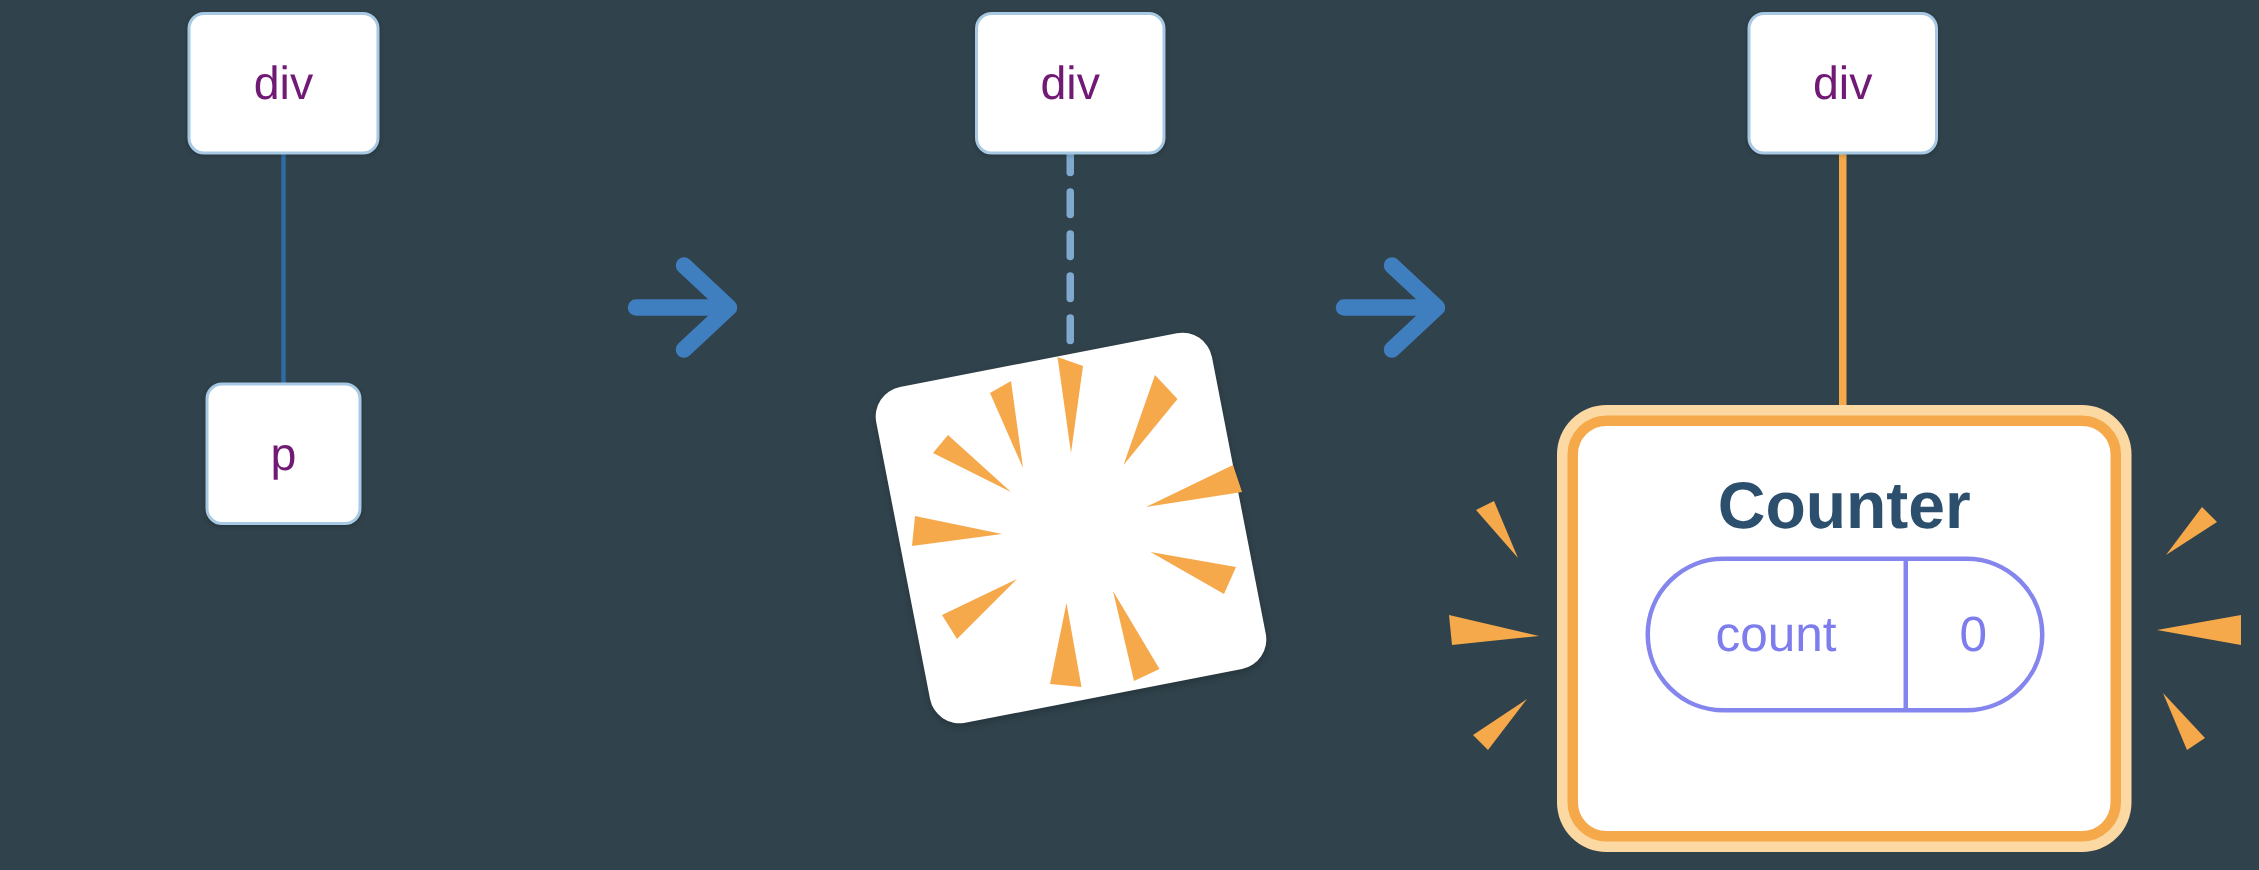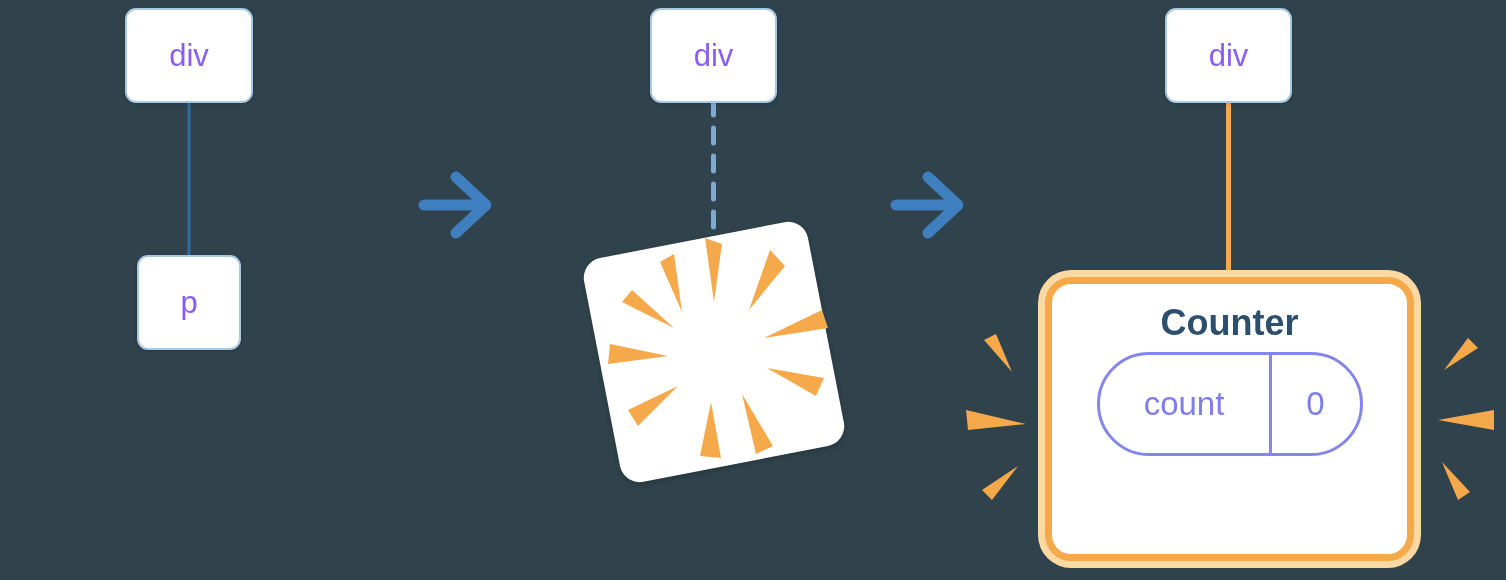--- a/index.html
+++ b/index.html
@@ -28,21 +28,21 @@
     position: absolute;
     z-index: 2;
     background: #ffffff;
     border: 2.5px solid #a7c9e3;
     border-radius: 11px;
     display: flex;
     align-items: center;
     justify-content: center;
     font-size: 31px;
     font-weight: 500;
-    color: #8b5cf6;
+    color: #701a75;
     box-sizing: border-box;
     box-shadow: 0 1px 3px rgba(0,0,0,0.18);
   }
   .node-before-div { left: 125px; top: 8px;  width: 128px; height: 95px; }
   .node-before-p   { left: 137px; top: 255px; width: 104px; height: 95px; }
   .node-during-div { left: 650px; top: 8px;  width: 127px; height: 95px; }
   .node-after-div  { left: 1165px; top: 8px; width: 127px; height: 95px; }
 
   
   .explosion-wrap {
@@ -75,22 +75,22 @@
     background: #ffffff;
     border: 7px solid #f5a94b;
     border-radius: 26px;
     box-shadow: 0 0 0 7px #fcd9a2;
     box-sizing: border-box;
     display: flex;
     flex-direction: column;
     align-items: center;
   }
   .counter-title {
-    margin-top: 18px;
-    font-size: 36px;
+    margin-top: 29px;
+    font-size: 44px;
     font-weight: 600;
     color: #2d4f6e;
   }
   .state-pill {
     margin-top: 8px;
     width: 266px;
     height: 104px;
     border: 3px solid #8585ee;
     border-radius: 56px;
     box-sizing: border-box;

